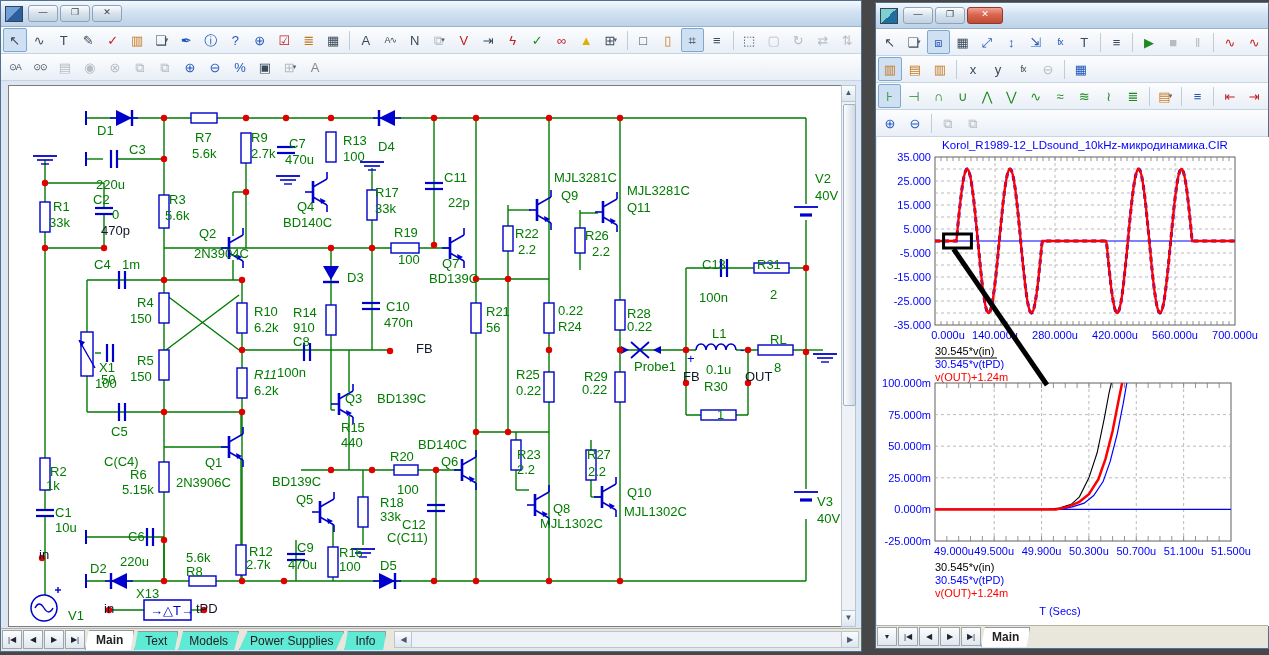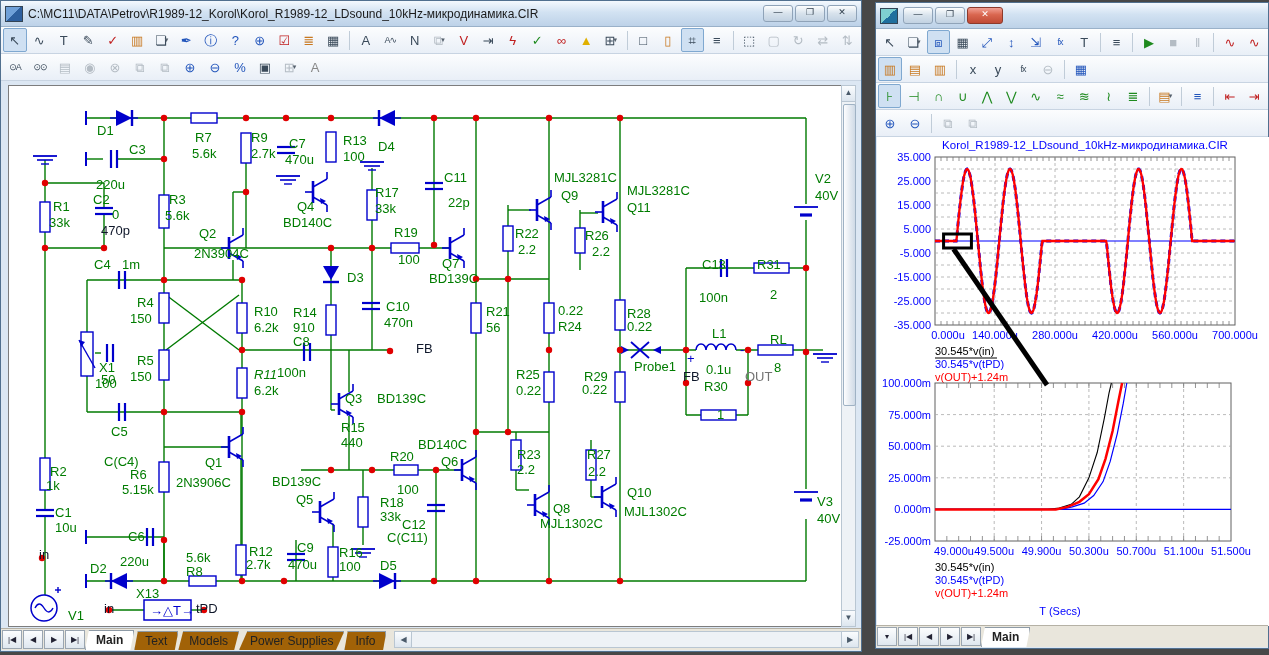--- a/index.html
+++ b/index.html
@@ -25,52 +25,51 @@
   .tbtn.a{background:#cfe0f2;border-color:#7fa8d0;}
   .tbtn.d .gl{color:#b4bcc4;}
   .tbtn .caret{font-size:7px;color:#55606c;margin-left:-2px;}
   .c-o{color:#c87820 !important;} .c-b{color:#2255bb !important;} .c-r{color:#c02020 !important;}
   .c-g{color:#1e8a1e !important;} .c-y{color:#e0b000 !important;} .c-gr{color:#888 !important;}
   .sep{width:1px;height:19px;background:#c0ccd8;margin:0 3px;flex:0 0 auto;}
   
   #schematic{position:absolute;left:7px;top:84px;width:832px;height:540px;background:#fff;border:1px solid #7d7d7d;overflow:hidden;}
   #schematic svg{position:absolute;left:0;top:0;}
   .slab{position:absolute;font-size:13px;white-space:nowrap;line-height:1;}
-  .lg{color:#007c00;} .lr{color:#0f172a;} .ldr{color:#737373;} .lb{color:#0000cd;}
+  .lg{color:#007c00;} .lr{color:#0f172a;} .ldr{color:#0f172a;} .lb{color:#0000cd;}
   
   .vscroll{position:absolute;left:840px;top:84px;width:15px;height:542px;background:#eef2f6;border:1px solid #b9c6d2;box-sizing:border-box;}
   .sbtn{height:15px;width:100%;background:linear-gradient(#fafcfe,#dde6ef);border-bottom:1px solid #b9c6d2;
     font-size:8px;text-align:center;line-height:14px;color:#4a5a6a;}
   .sbtn.bottom{position:absolute;bottom:0;border-top:1px solid #b9c6d2;border-bottom:none;}
   .sthumb{position:absolute;left:1px;width:11px;background:linear-gradient(90deg,#fdfdfe,#cfdae6);border:1px solid #9fb2c4;border-radius:2px;}
   .tabbar{position:absolute;left:0;bottom:1px;right:0;height:21px;background:#e9e6dc;border-top:1px solid #b5b1a5;
     display:flex;align-items:stretch;font-size:12px;}
   .navbtn{width:18px;border:1px solid #9aa5b0;background:linear-gradient(#fcfdfe,#dfe7ef);margin:1px 0 1px 1px;
     font-size:8px;display:flex;align-items:center;justify-content:center;color:#223;}
-  .tab{padding:2px 10px 0 10px;border:1px solid #8d9aa6;border-bottom:none;background:#a16207;margin-top:2px;
+  .tab{padding:2px 10px 0 10px;border:1px solid #8d9aa6;border-bottom:none;background:#5eead4;margin-top:2px;
     clip-path:polygon(8% 0,100% 0,92% 100%,0 100%);color:#222;}
   .tab.active{background:#fff;font-weight:bold;margin-top:1px;}
   .hscroll{flex:1;display:flex;align-items:stretch;margin:2px 2px 2px 8px;background:#eef2f6;border:1px solid #b9c6d2;}
   .hbtn{width:16px;font-size:8px;display:flex;align-items:center;justify-content:center;
     background:linear-gradient(#fafcfe,#dde6ef);border-right:1px solid #b9c6d2;color:#4a5a6a;}
   .hbtn.right{border-left:1px solid #b9c6d2;border-right:none;}
   .hfill{flex:1;}
   
   #plots-wrap{position:relative;width:450px;height:489px;background:#fff;margin:0 1px;}
   #rtabbar{position:absolute;left:0;bottom:1px;right:0;height:21px;}
 </style>
 </head>
 <body>
 
 <div id="screen">
 
   <div class="win" id="win-left">
     <div class="titlebar">
       <div class="ticon"></div>
-      <div class="ttext">C:\MC11\DATA\Petrov\R1989-12_Korol\Korol_R1989-12_LDsound_10kHz-микродинамика.CIR</div>
       <div class="winbtns">
         <div class="wbtn">—</div>
         <div class="wbtn">❐</div>
         <div class="wbtn">✕</div>
       </div>
     </div>
     <div class="tbrow" id="ltb1">
         <div class="tbtn a">
           <span class="gl">↖</span>
         </div>

